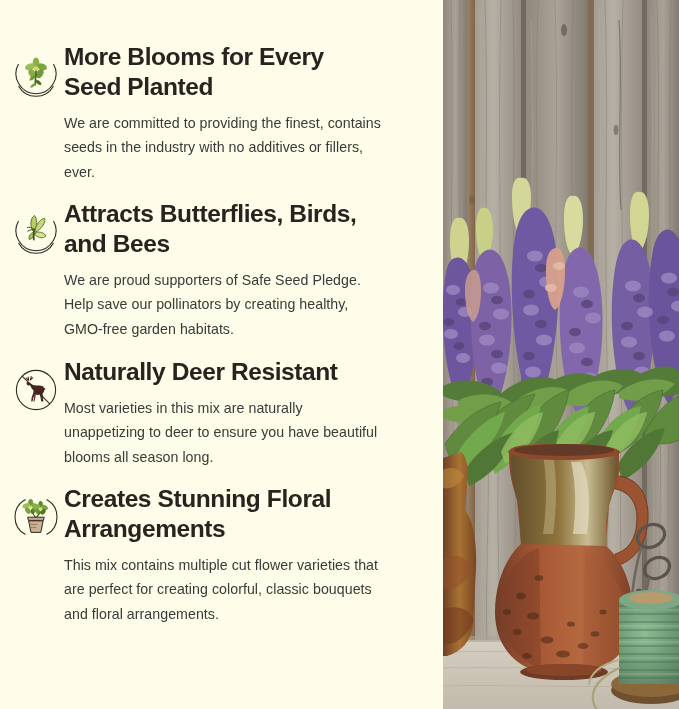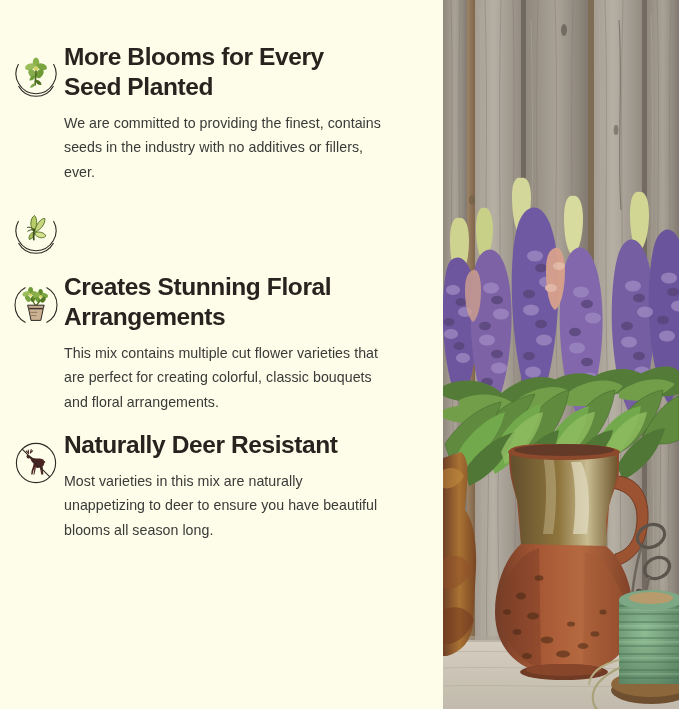--- a/index.html
+++ b/index.html
@@ -143,20 +143,48 @@
 
           <path d="M20.4 23.2 C17.2 24.4 15.4 27.4 16.2 30.4 C19.2 30 21.4 27.2 21.5 24.2 Z" fill="#aebf5d" stroke="#5e7a2c" stroke-width="1"></path>
 
           <path d="M21.3 20.4 C20.6 24 20.4 27.4 20.8 30.6" fill="none" stroke="#3d4f1c" stroke-width="1.7" stroke-linecap="round"></path>
 
           <path d="M20.8 20.2 C18.8 18.4 16.4 17.8 14.4 18.4" fill="none" stroke="#3d4f1c" stroke-width="1" stroke-linecap="round"></path>
           <path d="M20.9 20.8 C18.6 20.4 16.4 21 14.8 22.2" fill="none" stroke="#3d4f1c" stroke-width="1" stroke-linecap="round"></path>
         </svg>
       </div>
       <div class="feature-text">
+        <div class="feature-title">Attracts Butterflies, Birds, and Bees</div>
+        <div class="feature-desc">We are proud supporters of Safe Seed Pledge. Help save our pollinators by creating healthy, GMO-free garden habitats.</div>
+      </div>
+    </div>
+
+    <div class="feature-item" id="feature-2">
+      <div class="feature-icon-wrap">
+        <svg width="46" height="46" viewBox="0 0 46 46" aria-hidden="true">
+          <circle cx="23" cy="23" r="19.6" fill="none" stroke="#2f2a24" stroke-width="1.1"></circle>
+
+          <g fill="#4a2420">
+
+            <path d="M15.6 13.4 L15.2 10 M15.6 13.4 L13.2 11.2 M17.4 12.8 L18.2 9.6 M17.4 12.8 L19.6 10.8" stroke="#4a2420" stroke-width="1.1" fill="none" stroke-linecap="round"></path>
+
+            <path d="M14.6 14.6 C13.4 15.6 13.2 17 14 17.8 C14.8 18.6 16 18.6 16.8 17.9 L17.8 19.6 C18.4 21.4 19.2 22.6 20.6 23.4 L20.2 26 L18.6 30.8 L18.2 34.4 L19.5 34.4 L20.4 30.6 L22 27.4 L24.6 28 L27.2 27.6 L28.6 31 L29 34.4 L30.3 34.4 L30 30.6 L29.6 26.6 C31 25.4 31.6 23.6 31.2 21.6 L30.4 19.6 L27 18.6 L23.2 18.4 L20 18 L17.8 16.4 Z"></path>
+
+            <path d="M21.6 27.6 L21 31 L20.4 34.4 L21.4 34.4 L22.2 31 L22.8 28 Z"></path>
+            <path d="M28.2 27.8 L28.8 31.2 L29.3 34.4 L28.3 34.4 L27.6 31 L27 28.2 Z"></path>
+
+            <path d="M30.4 21.2 C31.6 20.6 32.4 21.2 32.2 22.4 C31.6 23 30.8 22.6 30.4 21.2 Z"></path>
+          </g>
+
+          <line x1="9.2" y1="9.2" x2="36.8" y2="36.8" stroke="#2f2a24" stroke-width="1.1"></line>
+        </svg>
+      </div>
+      <div class="feature-text">
+        <div class="feature-title">Naturally Deer Resistant</div>
+        <div class="feature-desc">Most varieties in this mix are naturally unappetizing to deer to ensure you have beautiful blooms all season long.</div>
       </div>
     </div>
 
     <div class="feature-item" id="feature-3">
       <div class="feature-icon-wrap">
         <svg width="46" height="46" viewBox="0 0 46 46" aria-hidden="true">
           <path d="M12.5 5.4 A20 20 0 0 0 12.5 40.6" fill="none" stroke="#2f2a24" stroke-width="1.1"></path>
           <path d="M33.5 5.4 A20 20 0 0 1 33.5 40.6" fill="none" stroke="#2f2a24" stroke-width="1.1"></path>
 
           <g transform="translate(17.6,13.2)">
@@ -184,46 +212,20 @@
 
           <path d="M15.6 26.8 L30.2 26.8 L27.8 38.4 L18 38.4 Z" fill="#cbb193" stroke="#2f2a24" stroke-width="1"></path>
 
           <line x1="17.2" y1="30.4" x2="24.2" y2="30.4" stroke="#8d7354" stroke-width="0.9"></line>
           <line x1="17.8" y1="33.6" x2="23.2" y2="33.6" stroke="#8d7354" stroke-width="0.9"></line>
         </svg>
       </div>
       <div class="feature-text">
         <div class="feature-title">Creates Stunning Floral Arrangements</div>
         <div class="feature-desc">This mix contains multiple cut flower varieties that are perfect for creating colorful, classic bouquets and floral arrangements.</div>
-      </div>
-    </div>
-
-    <div class="feature-item" id="feature-2">
-      <div class="feature-icon-wrap">
-        <svg width="46" height="46" viewBox="0 0 46 46" aria-hidden="true">
-          <circle cx="23" cy="23" r="19.6" fill="none" stroke="#2f2a24" stroke-width="1.1"></circle>
-
-          <g fill="#4a2420">
-
-            <path d="M15.6 13.4 L15.2 10 M15.6 13.4 L13.2 11.2 M17.4 12.8 L18.2 9.6 M17.4 12.8 L19.6 10.8" stroke="#4a2420" stroke-width="1.1" fill="none" stroke-linecap="round"></path>
-
-            <path d="M14.6 14.6 C13.4 15.6 13.2 17 14 17.8 C14.8 18.6 16 18.6 16.8 17.9 L17.8 19.6 C18.4 21.4 19.2 22.6 20.6 23.4 L20.2 26 L18.6 30.8 L18.2 34.4 L19.5 34.4 L20.4 30.6 L22 27.4 L24.6 28 L27.2 27.6 L28.6 31 L29 34.4 L30.3 34.4 L30 30.6 L29.6 26.6 C31 25.4 31.6 23.6 31.2 21.6 L30.4 19.6 L27 18.6 L23.2 18.4 L20 18 L17.8 16.4 Z"></path>
-
-            <path d="M21.6 27.6 L21 31 L20.4 34.4 L21.4 34.4 L22.2 31 L22.8 28 Z"></path>
-            <path d="M28.2 27.8 L28.8 31.2 L29.3 34.4 L28.3 34.4 L27.6 31 L27 28.2 Z"></path>
-
-            <path d="M30.4 21.2 C31.6 20.6 32.4 21.2 32.2 22.4 C31.6 23 30.8 22.6 30.4 21.2 Z"></path>
-          </g>
-
-          <line x1="9.2" y1="9.2" x2="36.8" y2="36.8" stroke="#2f2a24" stroke-width="1.1"></line>
-        </svg>
-      </div>
-      <div class="feature-text">
-        <div class="feature-title">Naturally Deer Resistant</div>
-        <div class="feature-desc">Most varieties in this mix are naturally unappetizing to deer to ensure you have beautiful blooms all season long.</div>
       </div>
     </div>
 
   </div>
 
   <div id="photo-panel">
     <svg viewBox="0 0 236 709" preserveAspectRatio="none" aria-hidden="true">
       <defs>
         <linearGradient id="woodA" x1="0" y1="0" x2="1" y2="0">
           <stop offset="0%" stop-color="#a49d93"></stop>

